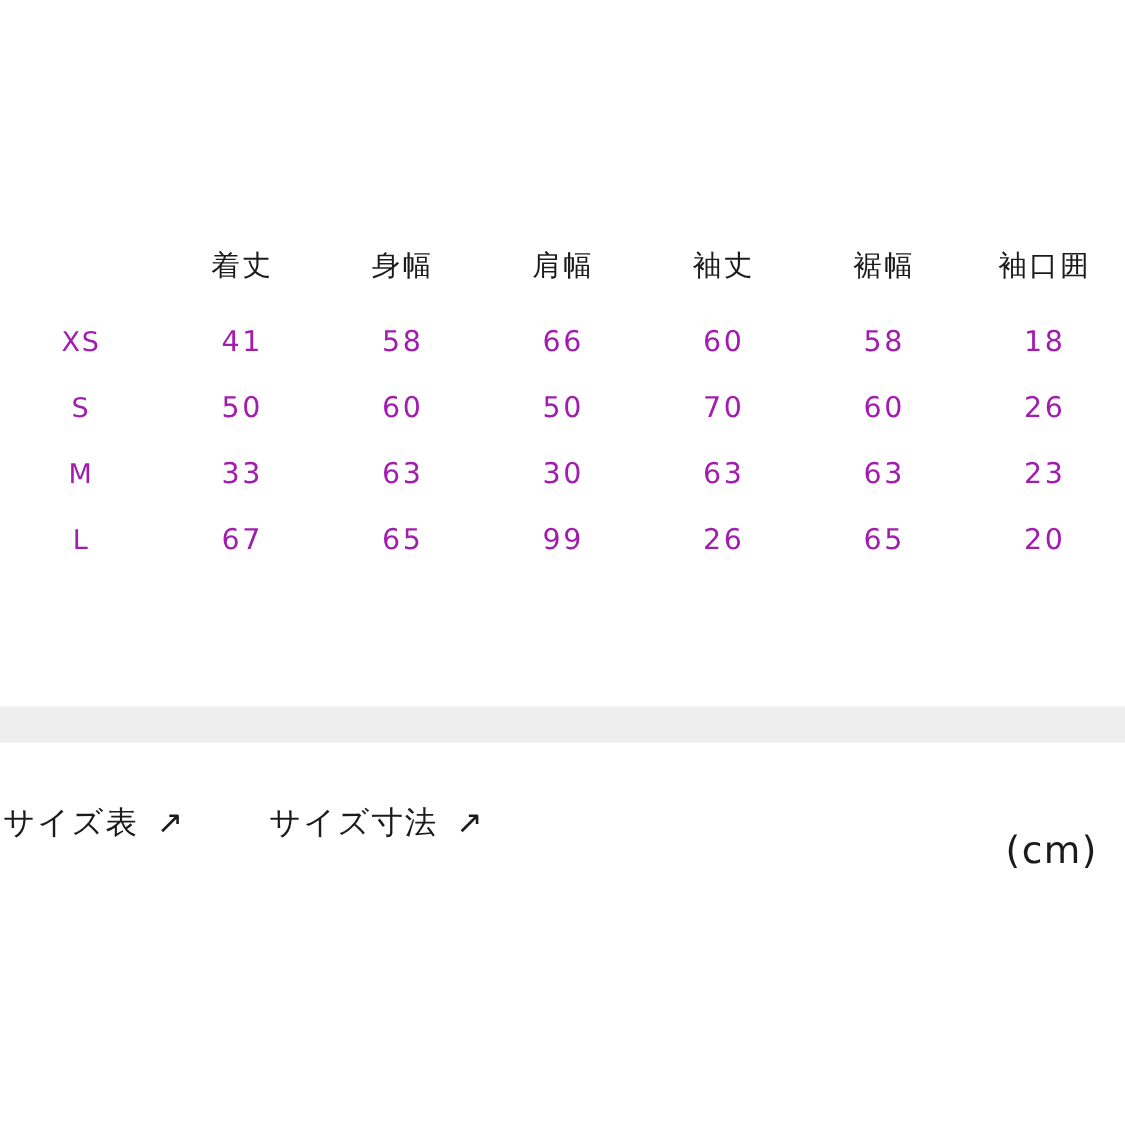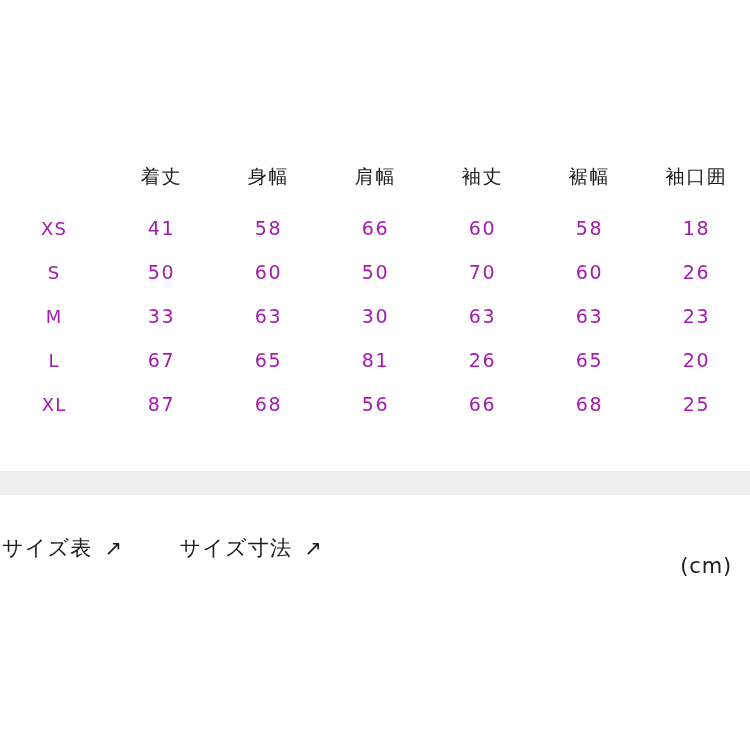--- a/index.html
+++ b/index.html
@@ -85,21 +85,21 @@
   }
   .footer-item .arrow {
     display: inline-block;
     margin-left: 12px;
     font-size: 21px;
     line-height: 1;
   }
   .footer-gap { width: 56px; }
   .footer-spacer { flex: 1 1 auto; }
   .footer-unit {
-    font-size: 21px;
+    font-size: 25px;
     letter-spacing: 0.04em;
     color: #1b1b1b;
     padding-right: 16px;
     margin-top: 36px;
   }
 </style>
 </head>
 <body>
 
 <div class="page">
@@ -150,33 +150,24 @@
         <td>63</td>
         <td>30</td>
         <td>63</td>
         <td>63</td>
         <td>23</td>
       </tr>
       <tr>
         <td class="row-label">L</td>
         <td>67</td>
         <td>65</td>
-        <td>81</td>
+        <td>99</td>
         <td>26</td>
         <td>65</td>
         <td>20</td>
-      </tr>
-      <tr>
-        <td class="row-label">XL</td>
-        <td>87</td>
-        <td>68</td>
-        <td>56</td>
-        <td>66</td>
-        <td>68</td>
-        <td>25</td>
       </tr>
     </tbody>
   </table>
 
   <div class="divider"></div>
 
   <div class="footer">
     <span class="footer-item">
       <span>サイズ表</span>
       <span class="arrow">↗</span>

